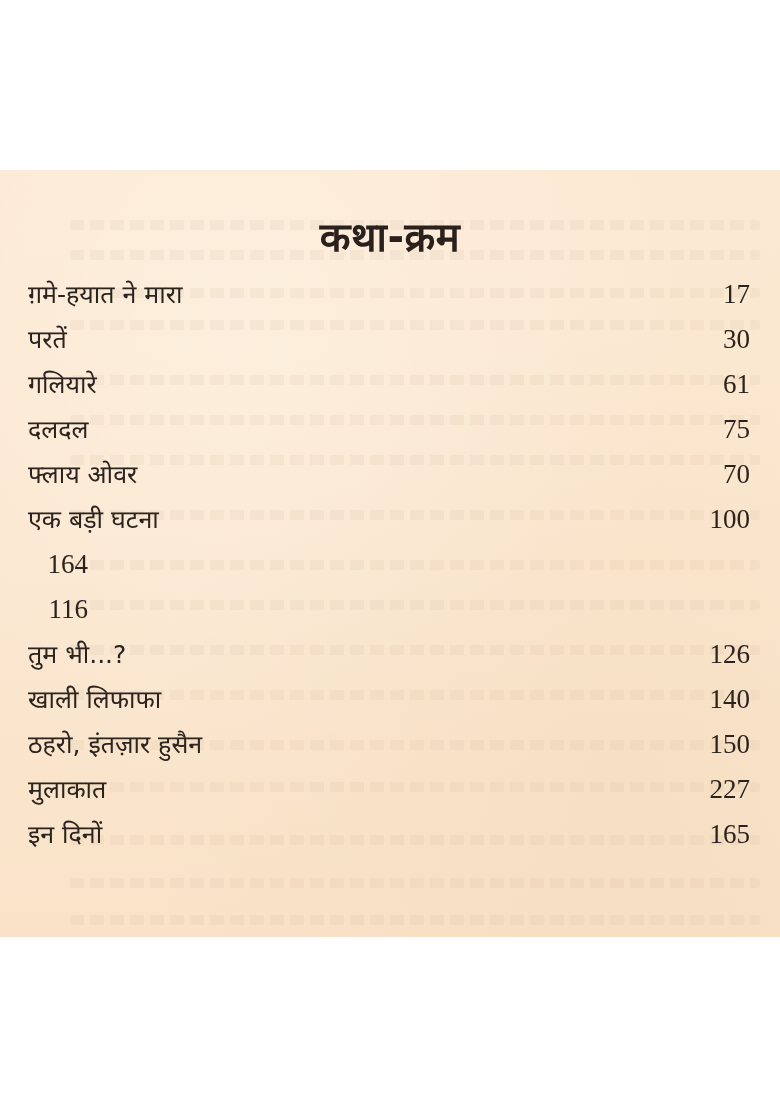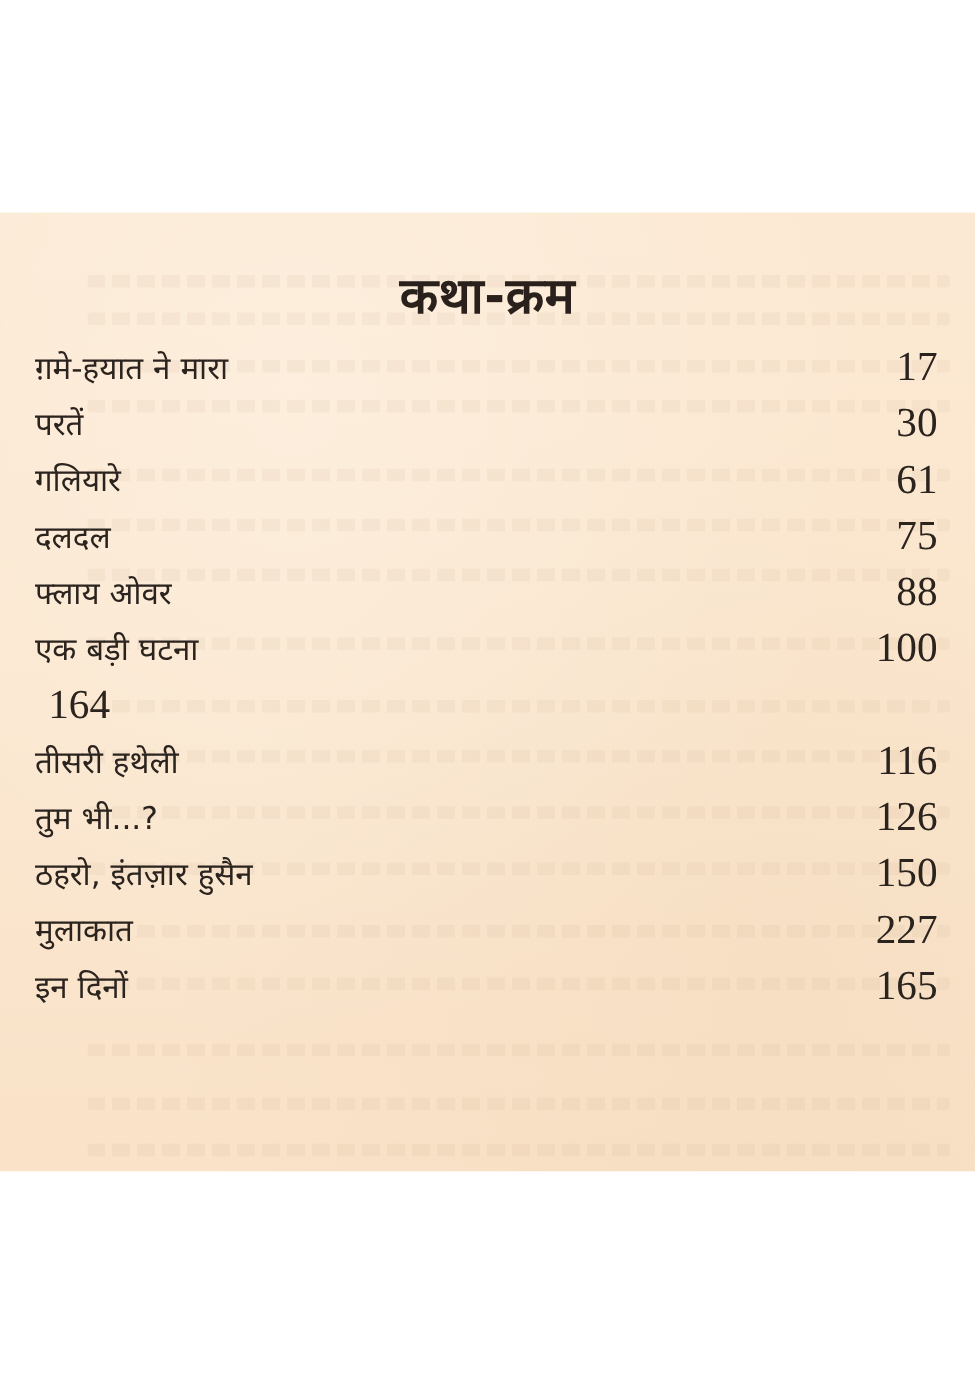--- a/index.html
+++ b/index.html
@@ -66,21 +66,21 @@
       color: #2b231e;
     }
     .toc-title {
       font-family: "DejaVu Sans", sans-serif;
       font-size: 25px;
       line-height: 45px;
       white-space: nowrap;
     }
     .toc-page {
       font-family: "Liberation Serif", serif;
-      font-size: 33px;
+      font-size: 27px;
       line-height: 45px;
       text-align: right;
       min-width: 60px;
     }
   </style>
 </head>
 <body>
 
 <div class="page">
 
@@ -116,36 +116,39 @@
     <li class="toc-row">
       <span class="toc-title">गलियारे</span>
       <span class="toc-page">61</span>
     </li>
     <li class="toc-row">
       <span class="toc-title">दलदल</span>
       <span class="toc-page">75</span>
     </li>
     <li class="toc-row">
       <span class="toc-title">फ्लाय ओवर</span>
-      <span class="toc-page">88</span>
+      <span class="toc-page">70</span>
     </li>
     <li class="toc-row">
       <span class="toc-title">एक बड़ी घटना</span>
       <span class="toc-page">100</span>
     </li>
     <li class="toc-row">
       <span class="toc-page">164</span>
     </li>
     <li class="toc-row">
-      <span class="toc-title">तीसरी हथेली</span>
       <span class="toc-page">116</span>
     </li>
     <li class="toc-row">
       <span class="toc-title">तुम भी...?</span>
       <span class="toc-page">126</span>
+    </li>
+    <li class="toc-row">
+      <span class="toc-title">खाली लिफाफा</span>
+      <span class="toc-page">140</span>
     </li>
     <li class="toc-row">
       <span class="toc-title">ठहरो, इंतज़ार हुसैन</span>
       <span class="toc-page">150</span>
     </li>
     <li class="toc-row">
       <span class="toc-title">मुलाकात</span>
       <span class="toc-page">227</span>
     </li>
     <li class="toc-row">

